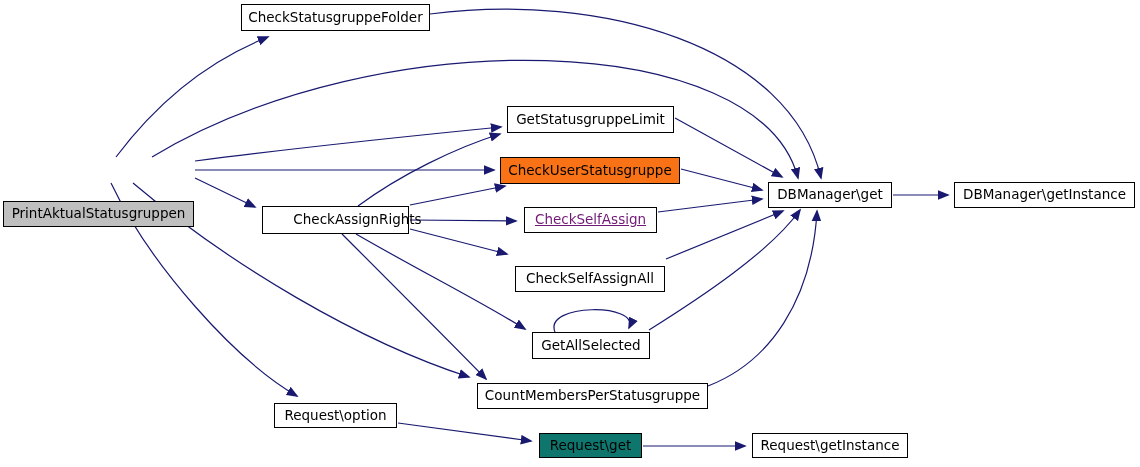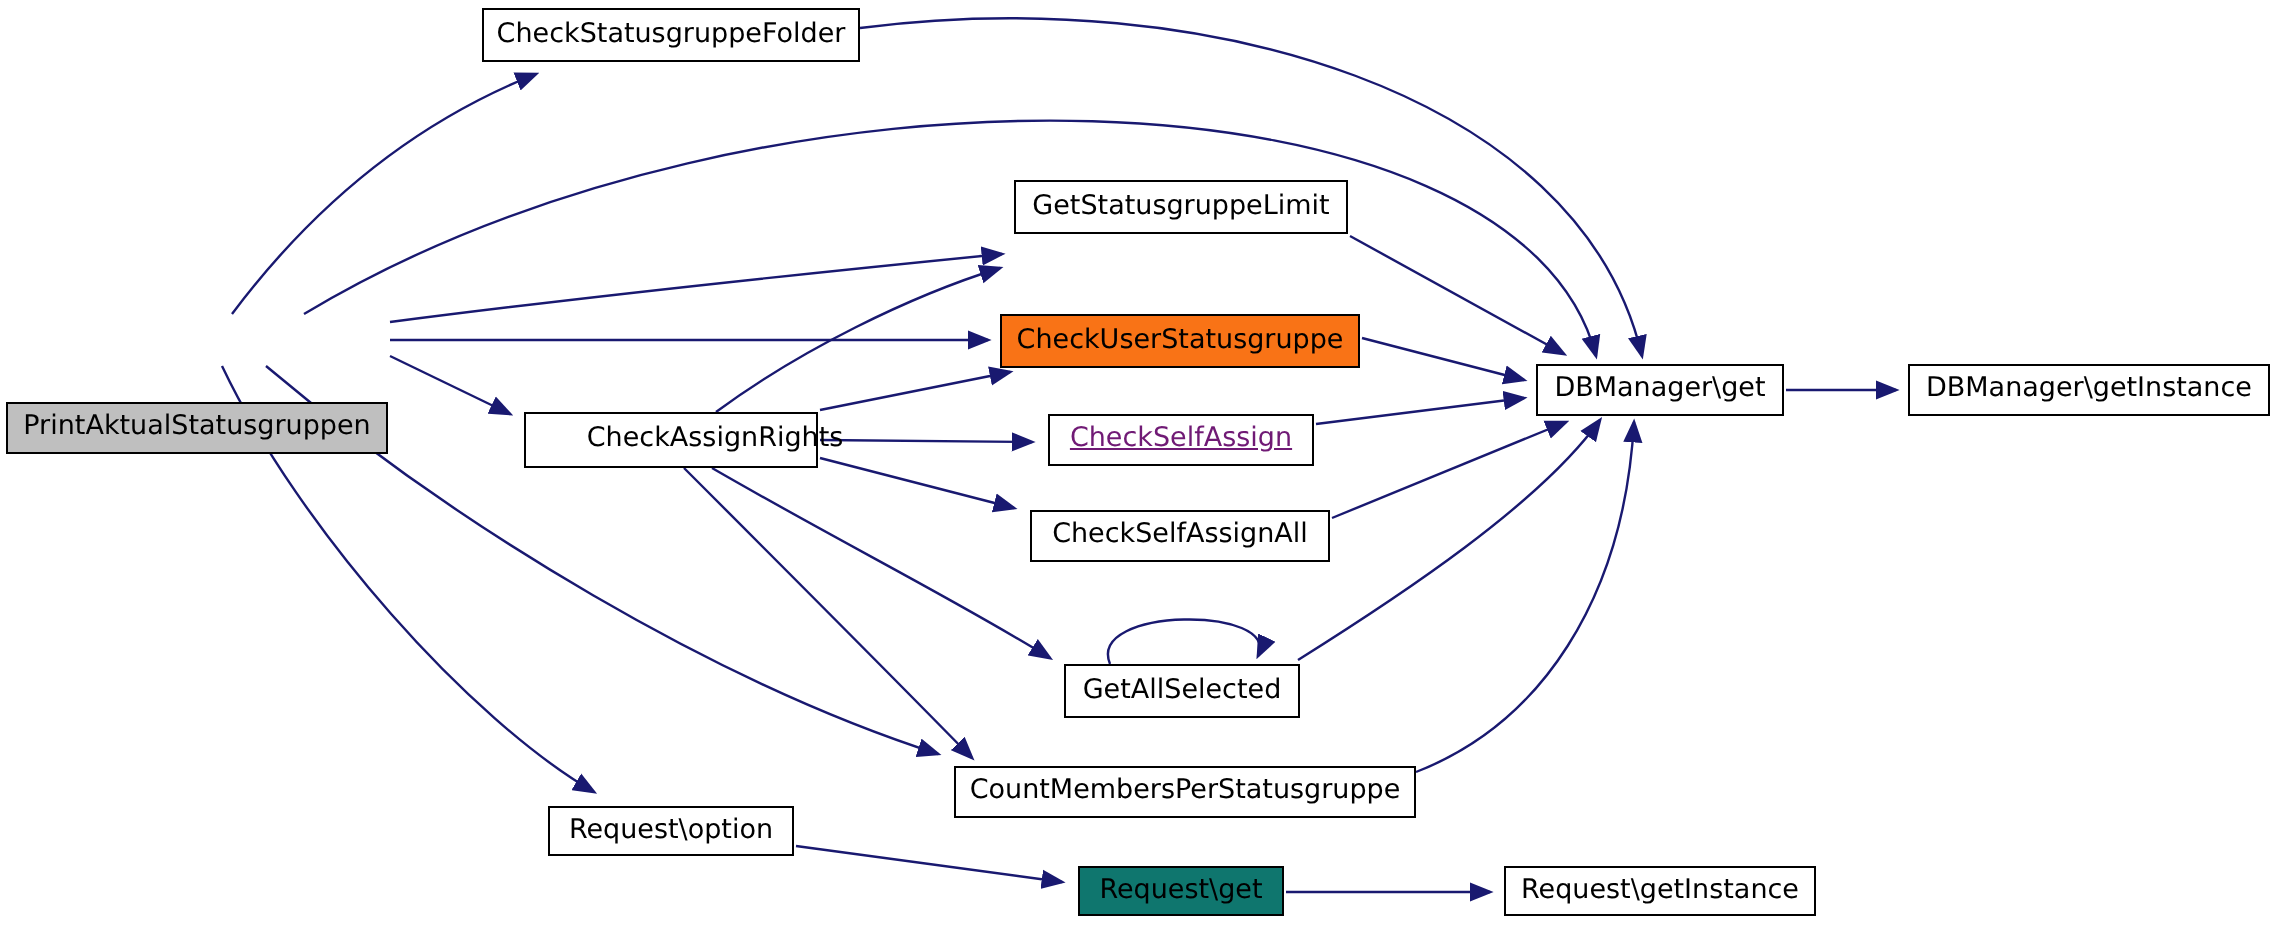--- a/index.html
+++ b/index.html
@@ -61,24 +61,24 @@
     <path class="edge" marker-end="url(#arrow)" d="M 555,332 C 543,303 641,303 629,328" stroke="#191970"></path>
     <path class="edge" marker-end="url(#arrow)" d="M 708,386 C 770,362 812,300 817,211" stroke="#191970"></path>
     <path class="edge" marker-end="url(#arrow)" d="M 893,195 L 948,195" stroke="#191970"></path>
     <path class="edge" marker-end="url(#arrow)" d="M 398,423 L 531,441" stroke="#191970"></path>
     <path class="edge" marker-end="url(#arrow)" d="M 643,446 L 745,446" stroke="#191970"></path>
   </svg>
 
   <div class="node highlight" style="left: 3px; top: 157px; width: 191px; height: 26px; border-color: rgb(0, 0, 0); color: rgb(0, 0, 0); background: rgb(191, 191, 191);">PrintAktualStatusgruppen</div>
   <div class="node" style="left: 241px; top: 4px; width: 189px; height: 27px; border-color: rgb(0, 0, 0); color: rgb(0, 0, 0); background: rgb(255, 255, 255);">CheckStatusgruppeFolder</div>
   <div class="node" style="left: 262px; top: 206px; width: 147px; height: 28px; border-color: rgb(0, 0, 0); color: rgb(0, 0, 0); background: rgb(255, 255, 255); padding-left: 44px;">CheckAssignRights</div>
-  <div class="node" style="left: 507px; top: 90px; width: 167px; height: 27px; border-color: rgb(0, 0, 0); color: rgb(0, 0, 0); background: rgb(255, 255, 255);">GetStatusgruppeLimit</div>
+  <div class="node" style="left: 507px; top: 106px; width: 167px; height: 27px; border-color: rgb(0, 0, 0); color: rgb(0, 0, 0); background: rgb(255, 255, 255);">GetStatusgruppeLimit</div>
   <div class="node" style="left: 500px; top: 157px; width: 180px; height: 27px; border-color: rgb(0, 0, 0); color: rgb(0, 0, 0); background: #f97316;">CheckUserStatusgruppe</div>
   <div class="node" style="left: 524px; top: 207px; width: 133px; height: 26px; border-color: rgb(0, 0, 0); color: #701a75; background: rgb(255, 255, 255); text-decoration: underline;">CheckSelfAssign</div>
-  <div class="node" style="left: 515px; top: 255px; width: 150px; height: 26px; border-color: rgb(0, 0, 0); color: rgb(0, 0, 0); background: rgb(255, 255, 255);">CheckSelfAssignAll</div>
+  <div class="node" style="left: 515px; top: 266px; width: 150px; height: 26px; border-color: rgb(0, 0, 0); color: rgb(0, 0, 0); background: rgb(255, 255, 255);">CheckSelfAssignAll</div>
   <div class="node" style="left: 532px; top: 332px; width: 118px; height: 27px; border-color: rgb(0, 0, 0); color: rgb(0, 0, 0); background: rgb(255, 255, 255);">GetAllSelected</div>
   <div class="node" style="left: 477px; top: 383px; width: 231px; height: 26px; border-color: rgb(0, 0, 0); color: rgb(0, 0, 0); background: rgb(255, 255, 255);">CountMembersPerStatusgruppe</div>
   <div class="node" style="left: 274px; top: 403px; width: 123px; height: 25px; border-color: rgb(0, 0, 0); color: rgb(0, 0, 0); background: rgb(255, 255, 255);">Request\option</div>
   <div class="node" style="left: 539px; top: 433px; width: 103px; height: 25px; border-color: rgb(0, 0, 0); color: rgb(0, 0, 0); background: #0f766e;">Request\get</div>
   <div class="node" style="left: 954px; top: 182px; width: 181px; height: 26px; border-color: rgb(0, 0, 0); color: rgb(0, 0, 0); background: rgb(255, 255, 255);">DBManager\getInstance</div>
   <div class="node" style="left: 768px; top: 182px; width: 124px; height: 26px; border-color: rgb(0, 0, 0); color: rgb(0, 0, 0); background: rgb(255, 255, 255);">DBManager\get</div>
   <div class="node" style="left: 752px; top: 433px; width: 156px; height: 25px; border-color: rgb(0, 0, 0); color: rgb(0, 0, 0); background: rgb(255, 255, 255);">Request\getInstance</div>
 
 </div>
 

